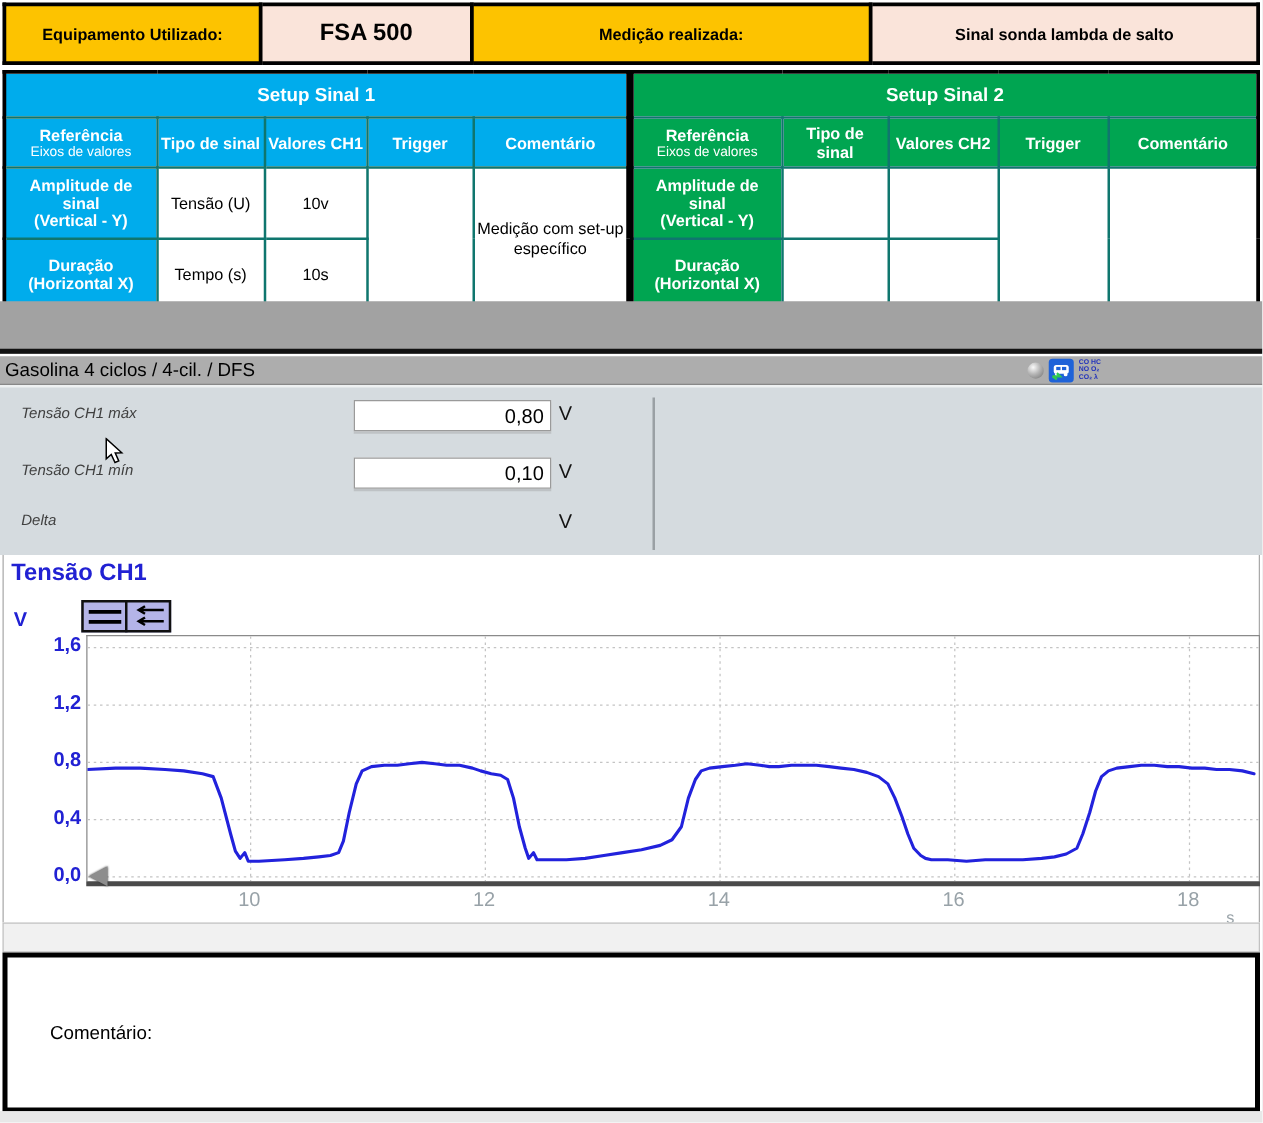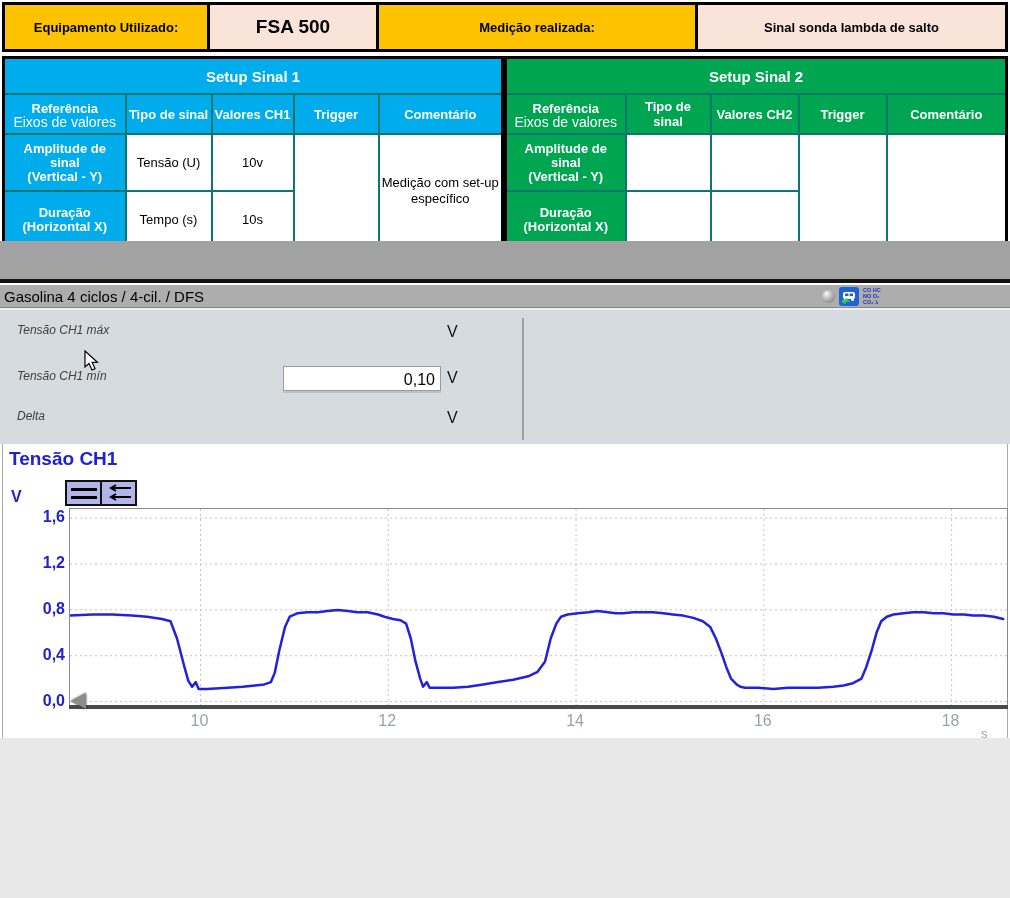--- a/index.html
+++ b/index.html
@@ -1,32 +1,32 @@
 <!DOCTYPE html>
 <html><head>
 <meta charset="utf-8">
 <style>
   html,body{margin:0;padding:0;background:#e8e8e8;}
-  .page{position:relative;width:1010px;height:738px;background:#ffffff;overflow:hidden;
+  .page{position:relative;width:1010px;height:889px;background:#ffffff;overflow:hidden;
         font-family:"Liberation Sans",sans-serif;}
   
   .hdr-table{position:absolute;top:2px;left:2px;width:1006px;height:50px;border-collapse:collapse;}
   .hdr-table td{border:3px solid #000;text-align:center;vertical-align:middle;font-weight:bold;color:#000;}
   .hdr-yellow{background:#fdc300;font-size:13px;}
   .hdr-pink{background:#fae4da;font-size:13px;}
   .hdr-big{font-size:19px;}
   
   .setup-table{position:absolute;top:56px;border-collapse:collapse;table-layout:fixed;}
   .setup-table td{border:2px solid #0f766e;text-align:center;vertical-align:middle;padding:1px 2px;overflow:hidden;}
   .setup-table{border:3px solid #000;}
   #setup1{left:2px;width:502px;}
   #setup2{left:504px;width:504px;}
   .st-title{height:32px;font-size:15px;font-weight:bold;color:#fff;}
   .st-colrow td{height:36px;color:#fff;font-weight:bold;font-size:13px;}
-  .st-sub{font-size:14px;font-weight:normal;line-height:12px;}
+  .st-sub{font-size:11px;font-weight:normal;line-height:12px;}
   .st-datarow td{height:53px;font-size:13px;background:#fff;color:#000;}
   .st-rowhdr{color:#fff !important;font-weight:bold;font-size:12px;line-height:14px;}
   .cyan .st-title,.cyan .st-colrow td,.cyan .st-rowhdr{background:#00acec;}
   .green .st-title,.green .st-colrow td,.green .st-rowhdr{background:#00a551;}
   .st-comment{font-size:13px;line-height:16px;}
   
   .gray-band{position:absolute;top:241px;left:0;width:1010px;height:42px;background:#a2a2a2;
              border-bottom:4px solid #111;box-sizing:border-box;}
   .toolbar{position:absolute;top:285px;left:0;width:1010px;height:23px;background:#adadad;
            border-bottom:1px solid #888;box-sizing:border-box;}
@@ -197,20 +197,21 @@
     <div class="exhaust-icon">
       <div>CO HC</div>
       <div>NO O₂</div>
       <div>CO₂ λ</div>
     </div>
   </div>
 
   <div class="meas-panel">
     <div class="meas-row" style="top:10px;">
       <div class="meas-label">Tensão CH1 máx</div>
+      <div class="meas-box">0,80</div>
       <div class="meas-unit">V</div>
     </div>
     <div class="meas-row" style="top:56px;">
       <div class="meas-label">Tensão CH1 mín</div>
       <div class="meas-box">0,10</div>
       <div class="meas-unit">V</div>
     </div>
     <div class="meas-row" style="top:96px;">
       <div class="meas-label">Delta</div>
       <div class="meas-unit">V</div>

